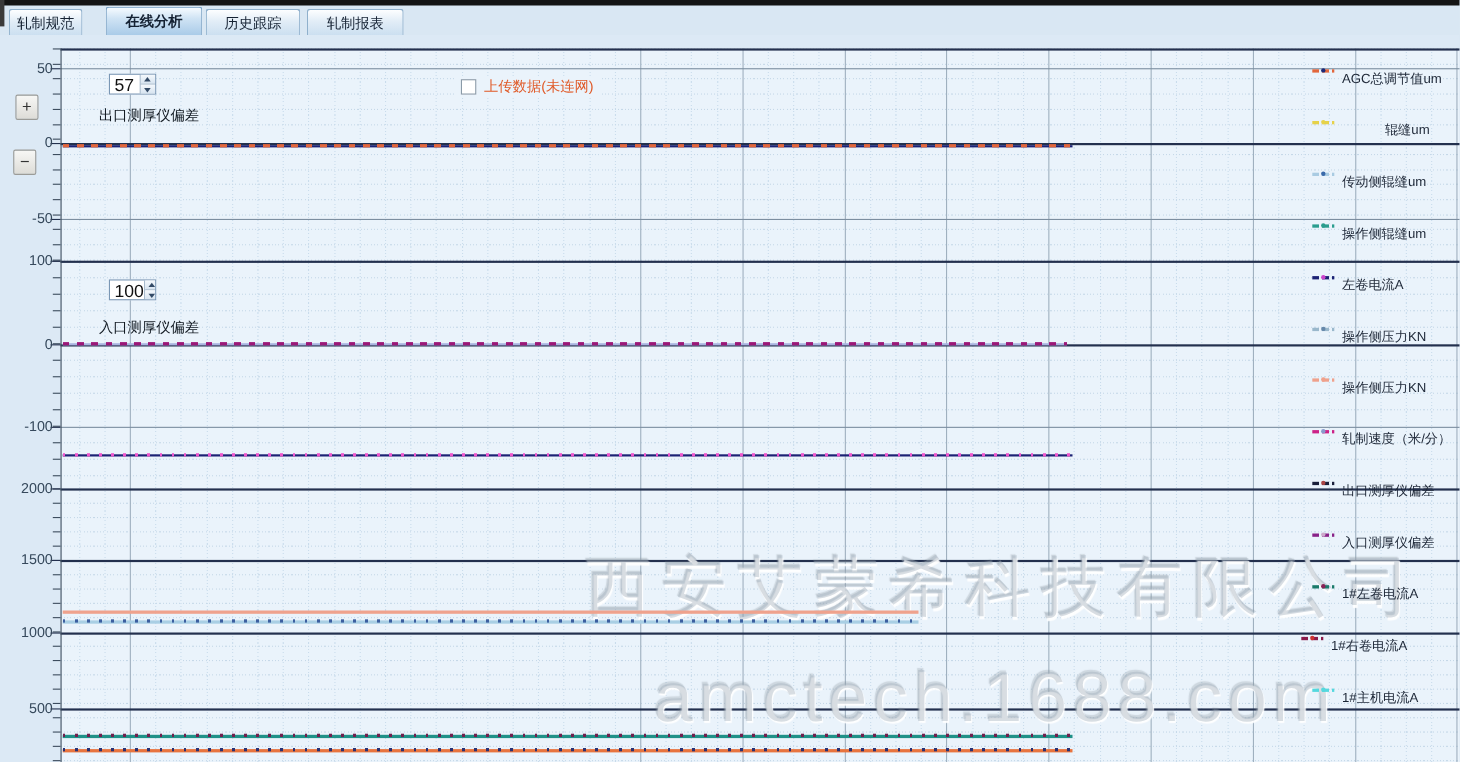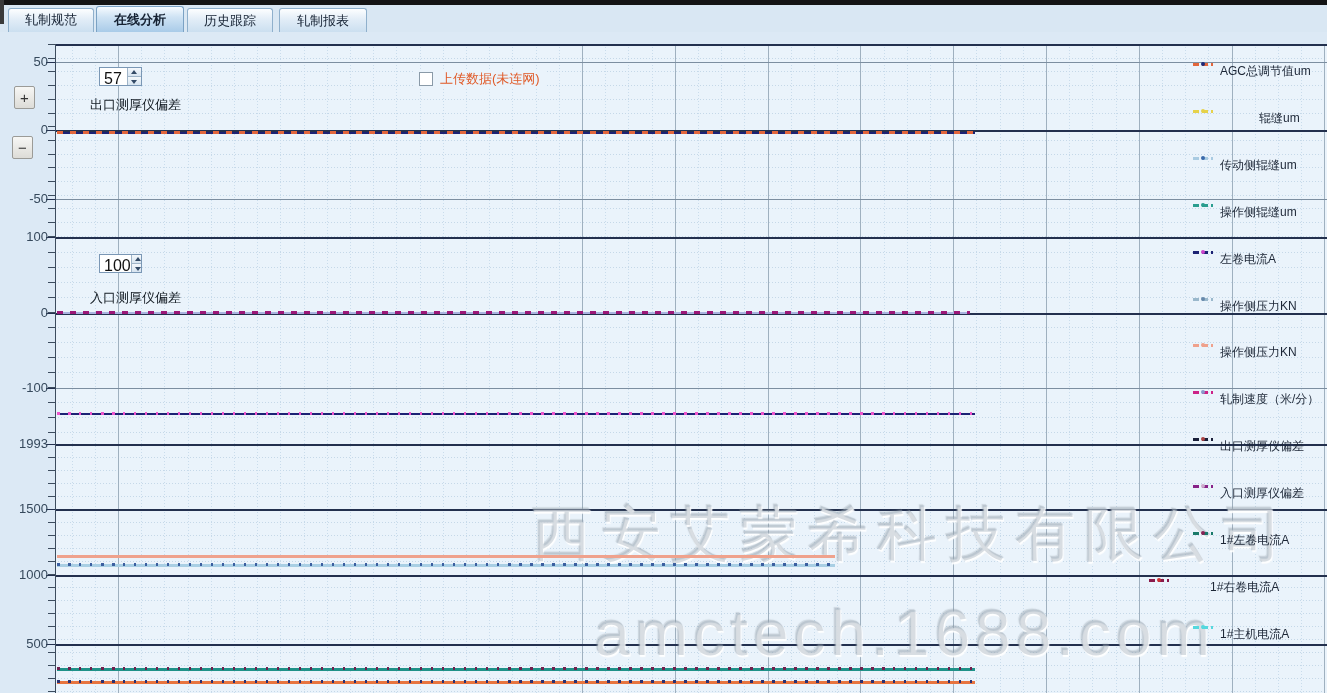--- a/index.html
+++ b/index.html
@@ -55,21 +55,21 @@
   .wm2{left:594px;top:564px;font-size:64px;letter-spacing:5px;}
 </style>
 </head>
 <body>
 
 <div id="app">
   <div class="top-edge"></div>
   <div class="corner-edge"></div>
 
   <div class="tabbar">
-    <div class="tab" style="left:2px;width:86px;font-family:Liberation Mono, monospace;">轧制规范</div>
+    <div class="tab" style="left:2px;width:67px;">轧制规范</div>
     <div class="tab active" style="left:90px;width:88px;">在线分析</div>
     <div class="tab" style="left:181px;width:86px;">历史跟踪</div>
     <div class="tab" style="left:273px;width:88px;">轧制报表</div>
   </div>
 
   <div id="plot-wrap">
     <div class="plot-bg"></div>
     <div id="plot">
         <div class="gl" style="left: 71.6px; top: 12px; width: 1px; height: 649px; background: repeating-linear-gradient(0deg, rgb(201, 220, 236) 0px, rgb(201, 220, 236) 1px, transparent 1px, transparent 3px); z-index: 1;"></div>
         <div class="gl" style="left: 94.8px; top: 12px; width: 1px; height: 649px; background: repeating-linear-gradient(0deg, rgb(201, 220, 236) 0px, rgb(201, 220, 236) 1px, transparent 1px, transparent 3px); z-index: 1;"></div>
@@ -230,21 +230,21 @@
         <div class="gl" style="left: 46px; top: 205px; width: 9px; height: 1px; background: rgb(35, 48, 78); z-index: 3;"></div>
         <div class="tick-label" style="left: 2px; top: 197px; z-index: 4;">100</div>
         <div class="gl" style="left: 55px; top: 281px; width: 1272px; height: 2px; background: rgb(35, 48, 78); z-index: 3;"></div>
         <div class="gl" style="left: 46px; top: 281px; width: 9px; height: 1px; background: rgb(35, 48, 78); z-index: 3;"></div>
         <div class="tick-label" style="left: 2px; top: 273px; z-index: 4;">0</div>
         <div class="gl" style="left: 55px; top: 356px; width: 1272px; height: 1px; background: rgb(124, 142, 160); z-index: 3;"></div>
         <div class="gl" style="left: 46px; top: 356px; width: 9px; height: 1px; background: rgb(35, 48, 78); z-index: 3;"></div>
         <div class="tick-label" style="left: 2px; top: 348px; z-index: 4;">-100</div>
         <div class="gl" style="left: 55px; top: 412px; width: 1272px; height: 2px; background: rgb(35, 48, 78); z-index: 3;"></div>
         <div class="gl" style="left: 46px; top: 412px; width: 9px; height: 1px; background: rgb(35, 48, 78); z-index: 3;"></div>
-        <div class="tick-label" style="left: 2px; top: 404px; z-index: 4;">1993</div>
+        <div class="tick-label" style="left: 2px; top: 404px; z-index: 4;">2000</div>
         <div class="gl" style="left: 55px; top: 477px; width: 1272px; height: 2px; background: rgb(35, 48, 78); z-index: 3;"></div>
         <div class="gl" style="left: 46px; top: 477px; width: 9px; height: 1px; background: rgb(35, 48, 78); z-index: 3;"></div>
         <div class="tick-label" style="left: 2px; top: 469px; z-index: 4;">1500</div>
         <div class="gl" style="left: 55px; top: 543px; width: 1272px; height: 2px; background: rgb(35, 48, 78); z-index: 3;"></div>
         <div class="gl" style="left: 46px; top: 543px; width: 9px; height: 1px; background: rgb(35, 48, 78); z-index: 3;"></div>
         <div class="tick-label" style="left: 2px; top: 535px; z-index: 4;">1000</div>
         <div class="gl" style="left: 55px; top: 612px; width: 1272px; height: 2px; background: rgb(35, 48, 78); z-index: 3;"></div>
         <div class="gl" style="left: 46px; top: 612px; width: 9px; height: 1px; background: rgb(35, 48, 78); z-index: 3;"></div>
         <div class="tick-label" style="left: 2px; top: 604px; z-index: 4;">500</div>
         <div class="gl" style="left: 55px; top: 12px; width: 1272px; height: 2px; background: rgb(35, 48, 78); z-index: 3;"></div>
@@ -327,21 +327,21 @@
             <div class="legend-dot" style="background: rgb(204, 170, 204);"></div>
           </div>
           <div class="legend-label">入口测厚仪偏差</div>
         </div>
         <div class="legend-row" style="left: 1193px; top: 500px;">
           <div class="legend-marker" style="background: repeating-linear-gradient(90deg, rgb(26, 122, 106) 0px, rgb(26, 122, 106) 6px, transparent 6px, transparent 9px);">
             <div class="legend-dot" style="background: rgb(136, 34, 85);"></div>
           </div>
           <div class="legend-label">1#左卷电流A</div>
         </div>
-        <div class="legend-row" style="left: 1149px; top: 546.9px; gap: 34px;">
+        <div class="legend-row" style="left: 1183px; top: 546.9px;">
           <div class="legend-marker" style="background: repeating-linear-gradient(90deg, rgb(138, 26, 74) 0px, rgb(138, 26, 74) 6px, transparent 6px, transparent 9px);">
             <div class="legend-dot" style="background: rgb(204, 51, 51);"></div>
           </div>
           <div class="legend-label">1#右卷电流A</div>
         </div>
         <div class="legend-row" style="left: 1193px; top: 593.8px;">
           <div class="legend-marker" style="background: repeating-linear-gradient(90deg, rgb(85, 216, 222) 0px, rgb(85, 216, 222) 6px, transparent 6px, transparent 9px);">
             <div class="legend-dot" style="background: rgb(85, 216, 222);"></div>
           </div>
           <div class="legend-label">1#主机电流A</div>

